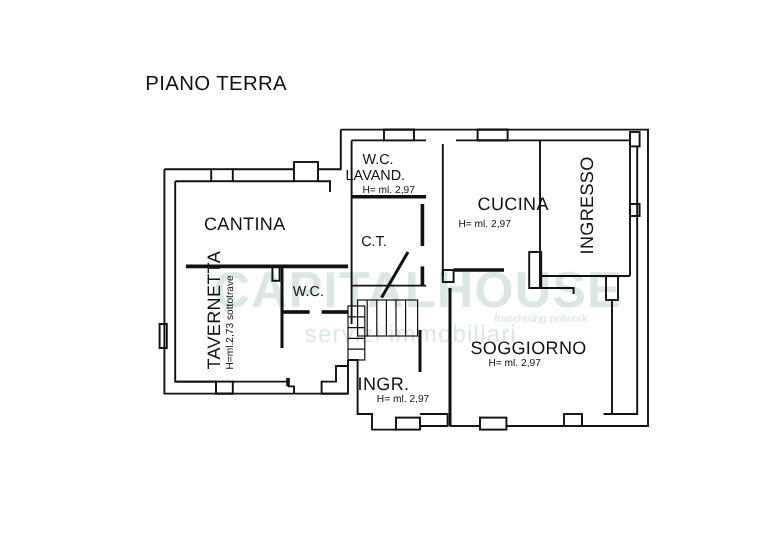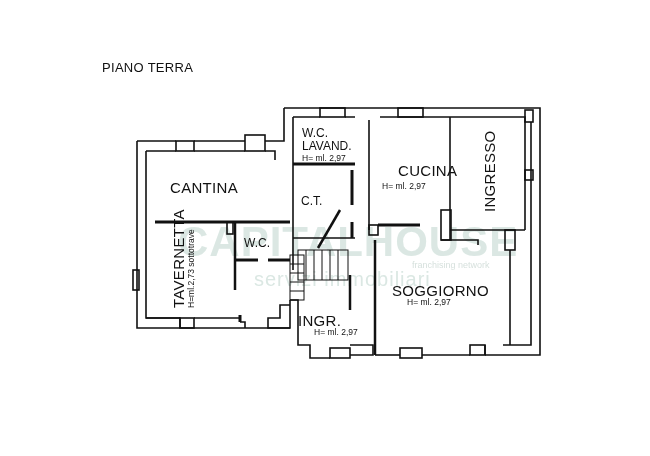--- a/index.html
+++ b/index.html
@@ -1,17 +1,17 @@
 <!DOCTYPE html>
 <html><head>
 <meta charset="utf-8">
 <style>
   html, body { margin: 0; padding: 0; background: #ffffff; }
   body { width: 650px; height: 456px; position: relative; overflow: hidden; font-family: "Liberation Sans", sans-serif; }
-  .title { position: absolute; left: 102px; top: 60px; font-size: 13px; color: #111; letter-spacing: 0.3px; }
+  .title { position: absolute; left: 121px; top: 60px; font-size: 17px; color: #111; letter-spacing: 0.3px; }
   svg.plan { position: absolute; left: 0; top: 0; }
   .lbl { position: absolute; color: #111; white-space: nowrap; }
   .big { font-size: 15px; letter-spacing: 0.3px; }
   .med { font-size: 12px; }
   .small { font-size: 8.5px; }
   .vert { transform-origin: left top; transform: rotate(-90deg); }
   .wm { position: absolute; color: #cfe0da; font-weight: bold; white-space: nowrap; opacity: 0.75; }
   .wm-main { left: 178px; top: 218px; font-size: 42px; letter-spacing: 1px; }
   .wm-sub { left: 412px; top: 260px; font-size: 9px; font-weight: normal; color: #c8d6d1; }
   .wm-serv { left: 254px; top: 268px; font-size: 20px; font-weight: normal; color: #cfe0da; letter-spacing: 1px; }
@@ -104,21 +104,21 @@
 </svg>
 
 <div class="lbl big" style="left:170px;top:179px;">CANTINA</div>
 
 <div class="lbl big vert" style="left:170px;top:308px;">TAVERNETTA</div>
 <div class="lbl small vert" style="left:186px;top:308px;">H=ml.2,73 sottotrave</div>
 
 <div class="lbl med" style="left:244px;top:236px;">W.C.</div>
 
 <div class="lbl med" style="left:302px;top:126px;">W.C.</div>
-<div class="lbl med" style="left:302px;top:139px;">LAVAND.</div>
+<div class="lbl med" style="left:288px;top:139px;">LAVAND.</div>
 <div class="lbl small" style="left:302px;top:153px;">H= ml. 2,97</div>
 
 <div class="lbl med" style="left:301px;top:194px;text-align:right;">C.T.</div>
 
 <div class="lbl big" style="left:398px;top:162px;">CUCINA</div>
 <div class="lbl small" style="left:382px;top:181px;">H= ml. 2,97</div>
 
 <div class="lbl big vert" style="left:481px;top:212px;">INGRESSO</div>
 
 <div class="lbl big" style="left:392px;top:282px;">SOGGIORNO</div>

